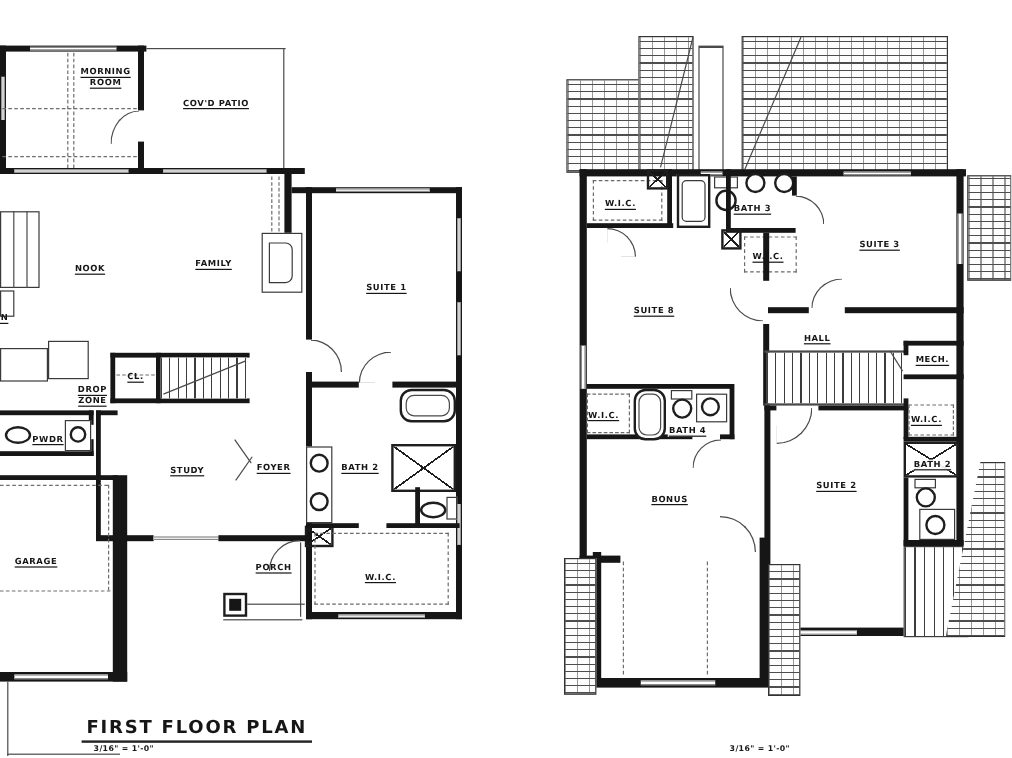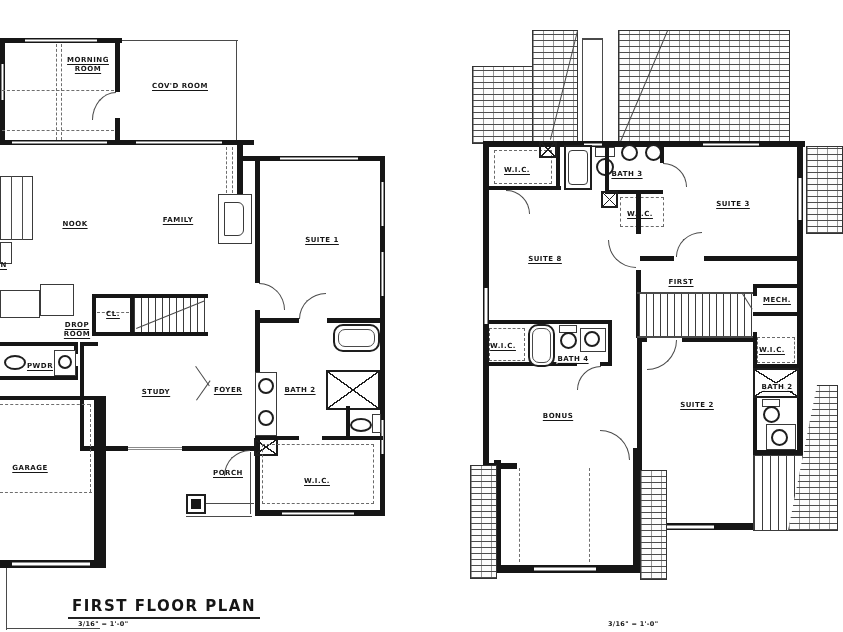--- a/index.html
+++ b/index.html
@@ -150,27 +150,27 @@
     <div class="w" style="left:0;top:560px;width:106px;height:8px"></div>
     <div class="win" style="left:12px;top:562px;width:78px;height:4px"></div>
     <div class="dsh" style="left:0;top:492px;width:92px"></div>
     <div class="dsh" style="left:0;top:404px;width:90px"></div>
     <div class="dsv" style="left:90px;top:404px;height:88px"></div>
     <div class="tl" style="left:6px;top:568px;width:1px;height:62px"></div>
     <div class="tl" style="left:6px;top:628px;width:94px;height:1px"></div>
 
     <div class="rlabel" style="left:88px;top:56px">MORNING
 ROOM</div>
-    <div class="rlabel" style="left:180px;top:82px">COV'D ROOM</div>
+    <div class="rlabel" style="left:180px;top:82px">COV'D PATIO</div>
     <div class="rlabel" style="left:75px;top:220px">NOOK</div>
     <div class="rlabel" style="left:178px;top:216px">FAMILY</div>
     <div class="rlabel" style="left:-12px;top:261px">KITCHEN</div>
     <div class="rlabel" style="left:322px;top:236px">SUITE 1</div>
     <div class="rlabel" style="left:77px;top:321px">DROP
-ROOM</div>
+ZONE</div>
     <div class="rlabel" style="left:113px;top:310px">CL.</div>
     <div class="rlabel" style="left:40px;top:362px">PWDR</div>
     <div class="rlabel" style="left:156px;top:388px">STUDY</div>
     <div class="rlabel" style="left:228px;top:386px">FOYER</div>
     <div class="rlabel bgw" style="left:300px;top:386px">BATH 2</div>
     <div class="rlabel" style="left:30px;top:464px">GARAGE</div>
     <div class="rlabel" style="left:228px;top:469px">PORCH</div>
     <div class="rlabel" style="left:317px;top:477px">W.I.C.</div>
 
     <div class="ptitle" style="left:68px;top:597px;width:192px">FIRST FLOOR PLAN</div>
@@ -275,21 +275,21 @@
     <div class="brick" style="left:470px;top:465px;width:27px;height:114px"></div>
     <div class="brick" style="left:640px;top:470px;width:27px;height:110px"></div>
     <div class="vlines" style="left:753px;top:455px;width:54px;height:76px"></div>
     <div class="brick" style="left:788px;top:385px;width:50px;height:146px;clip-path:polygon(58% 0,100% 0,100% 100%,0 100%)"></div>
 
     <div class="rlabel" style="left:517px;top:166px">W.I.C.</div>
     <div class="rlabel" style="left:627px;top:170px">BATH 3</div>
     <div class="rlabel" style="left:640px;top:210px">W.I.C.</div>
     <div class="rlabel" style="left:733px;top:200px">SUITE 3</div>
     <div class="rlabel" style="left:545px;top:255px">SUITE 8</div>
-    <div class="rlabel" style="left:681px;top:278px">FIRST</div>
+    <div class="rlabel" style="left:681px;top:278px">HALL</div>
     <div class="rlabel" style="left:777px;top:296px">MECH.</div>
     <div class="rlabel" style="left:503px;top:342px">W.I.C.</div>
     <div class="rlabel bgw" style="left:573px;top:355px">BATH 4</div>
     <div class="rlabel" style="left:558px;top:412px">BONUS</div>
     <div class="rlabel" style="left:697px;top:401px">SUITE 2</div>
     <div class="rlabel" style="left:772px;top:346px">W.I.C.</div>
     <div class="rlabel bgw" style="left:777px;top:383px">BATH 2</div>
 
     <div class="pscale" style="left:608px;top:620px">3/16" = 1'-0"</div>
   </div>

